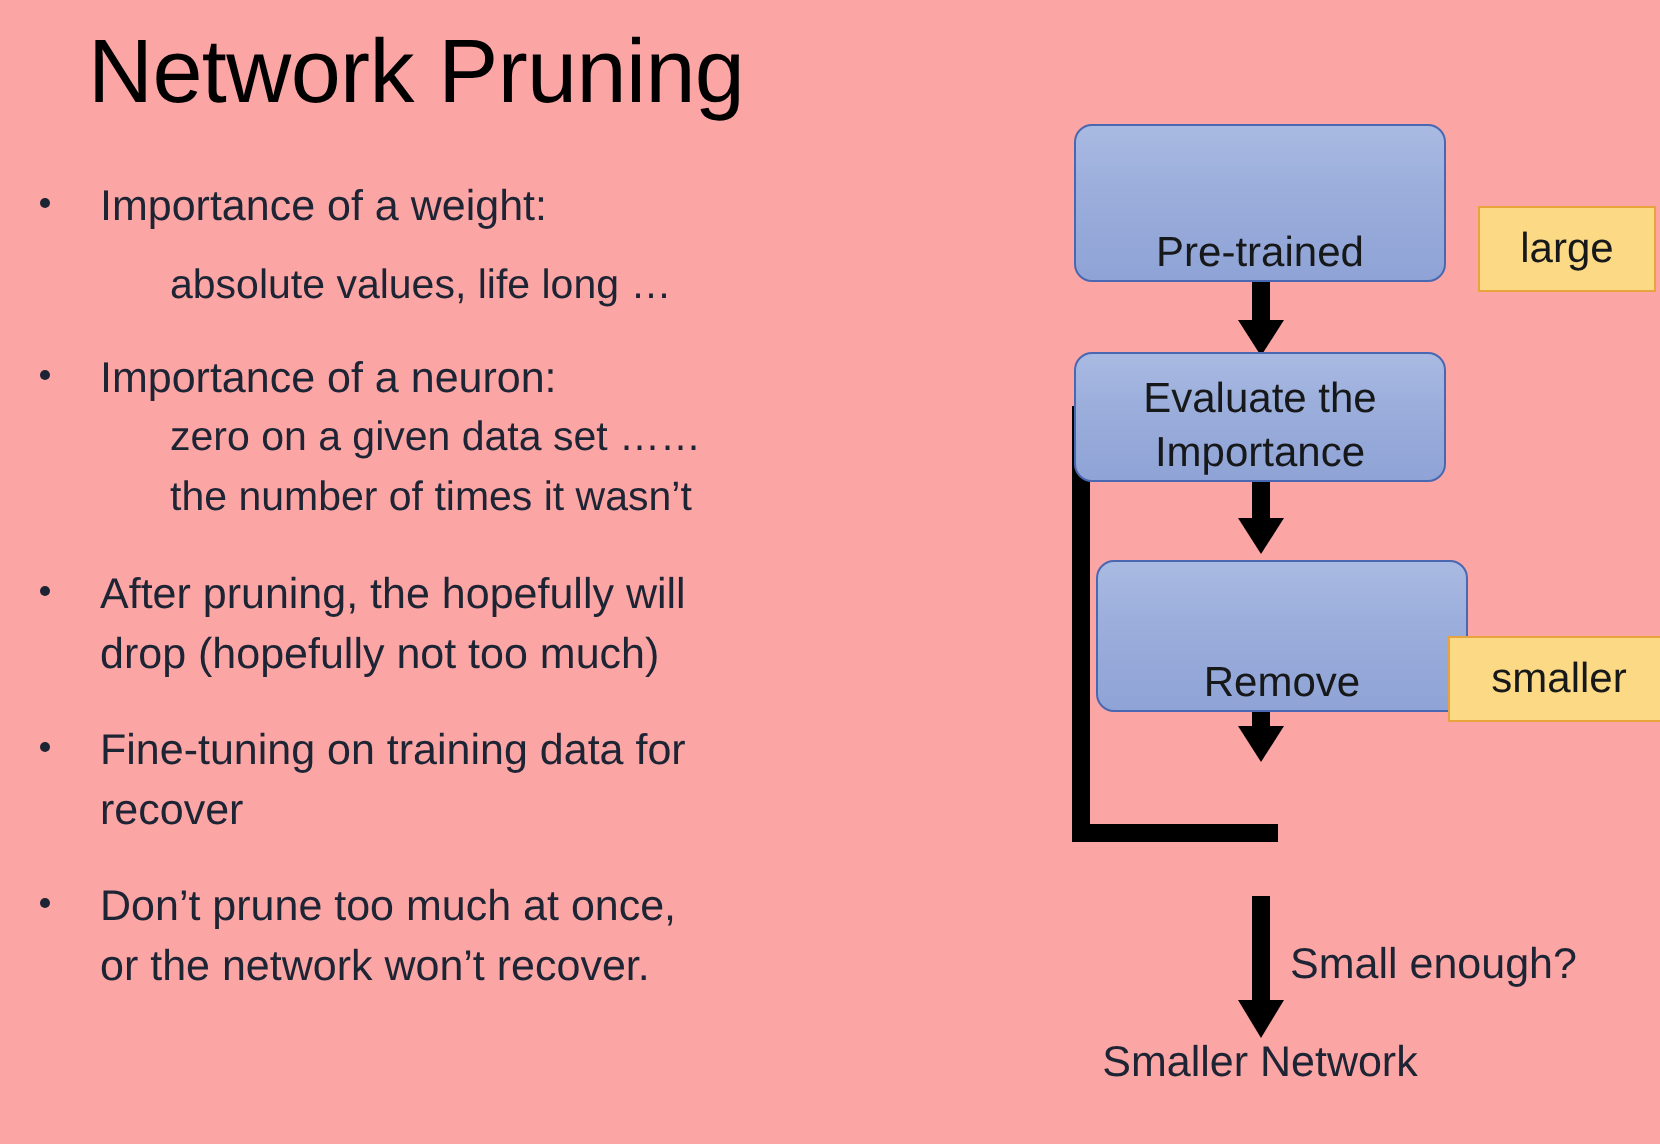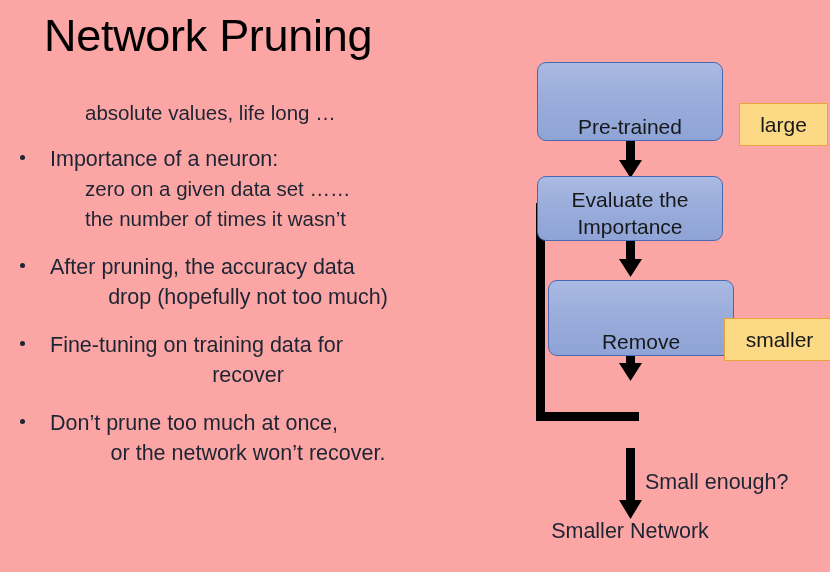--- a/index.html
+++ b/index.html
@@ -59,21 +59,20 @@
     padding-left: 85px;
     font-size: 20.5px;
     line-height: 30px;
     color: #1d2433;
   }
   .cont-row {
     padding-left: 50px;
     font-size: 21.5px;
     line-height: 30px;
     color: #1d2433;
-    text-align: center;
   }
   .gap-sm { height: 10px; }
   .gap-md { height: 16px; }
   .gap-lg { height: 18px; }
 
   
   #flow {
     position: absolute;
     left: 430px;
     top: 0px;
@@ -129,41 +128,45 @@
 </head>
 <body>
 
 <div id="slide">
 
   <div id="title">Network Pruning</div>
 
   <div id="bullets">
 
     <div class="blk">
+      <div class="bullet-row">
+        <span class="dot"></span>
+        <span>Importance of a weight:</span>
+      </div>
       <div class="gap-sm"></div>
       <div class="sub-row">absolute values, life long …</div>
     </div>
 
     <div class="gap-md"></div>
 
     <div class="blk">
       <div class="bullet-row">
         <span class="dot"></span>
         <span>Importance of a neuron:</span>
       </div>
       <div class="sub-row">zero on a given data set ……</div>
       <div class="sub-row">the number of times it wasn’t</div>
     </div>
 
     <div class="gap-lg"></div>
 
     <div class="blk">
       <div class="bullet-row">
         <span class="dot"></span>
-        <span>After pruning, the accuracy data</span>
+        <span>After pruning, the hopefully will</span>
       </div>
       <div class="cont-row">drop (hopefully not too much)</div>
     </div>
 
     <div class="gap-lg"></div>
 
     <div class="blk">
       <div class="bullet-row">
         <span class="dot"></span>
         <span>Fine-tuning on training data for</span>

